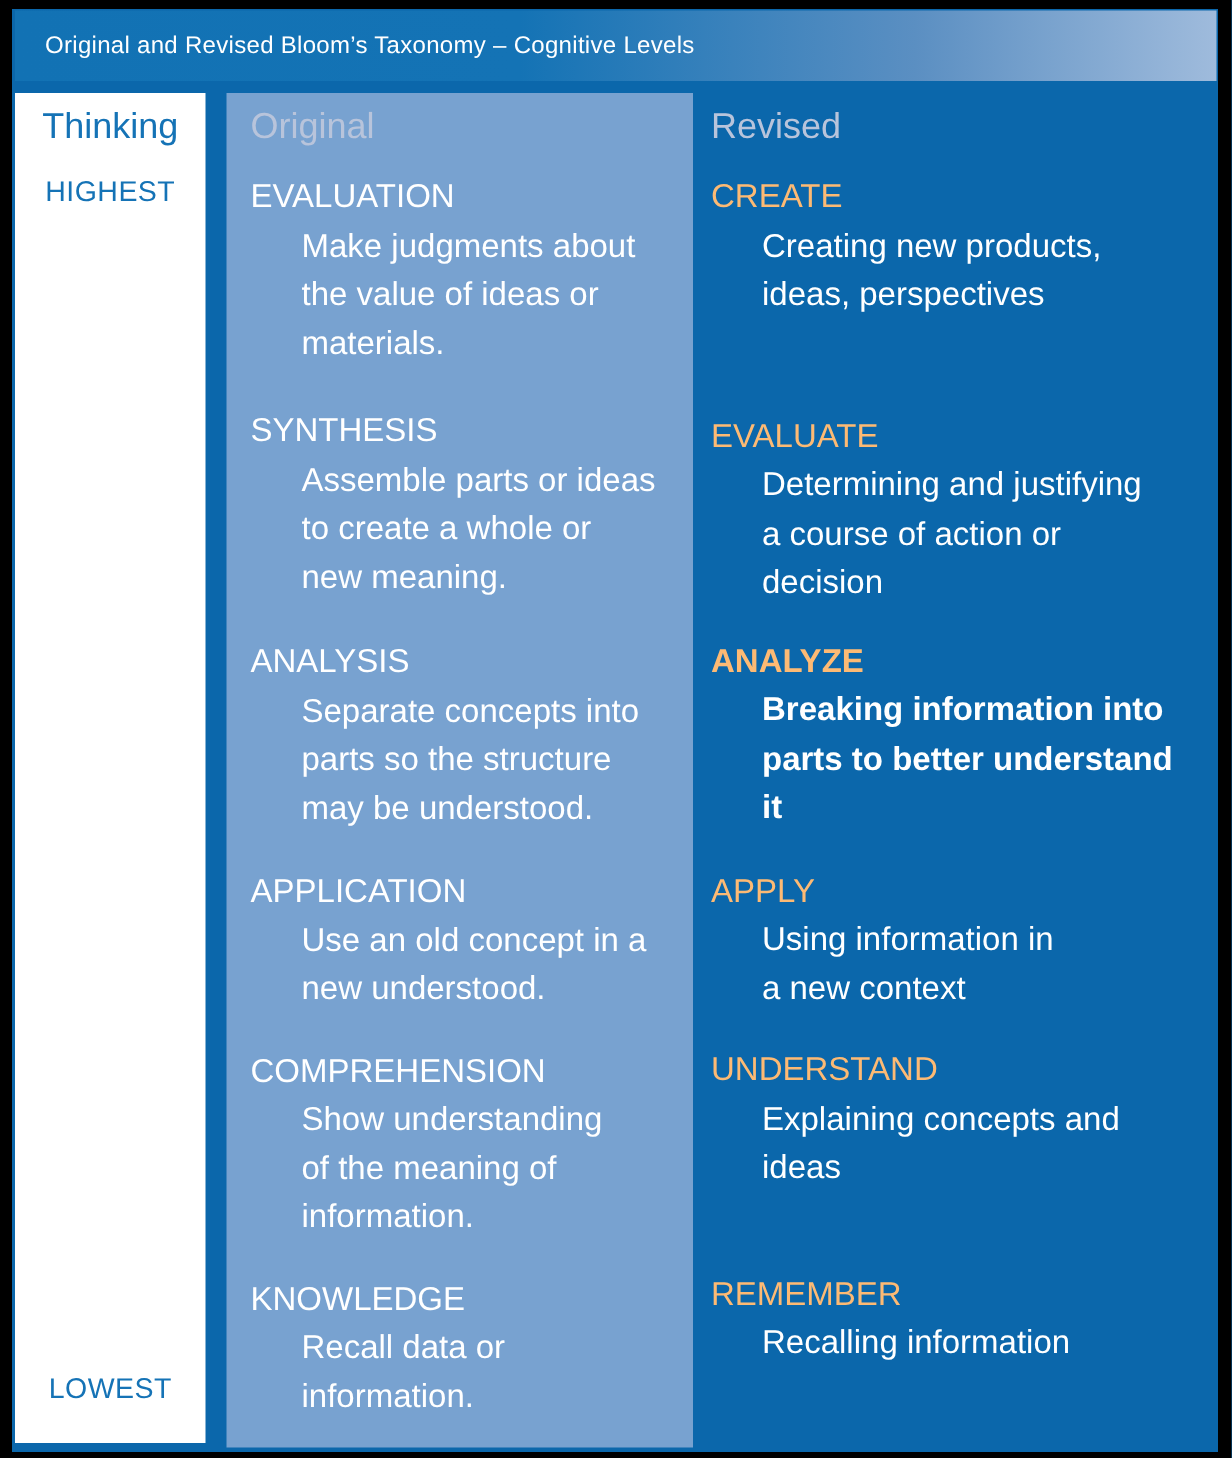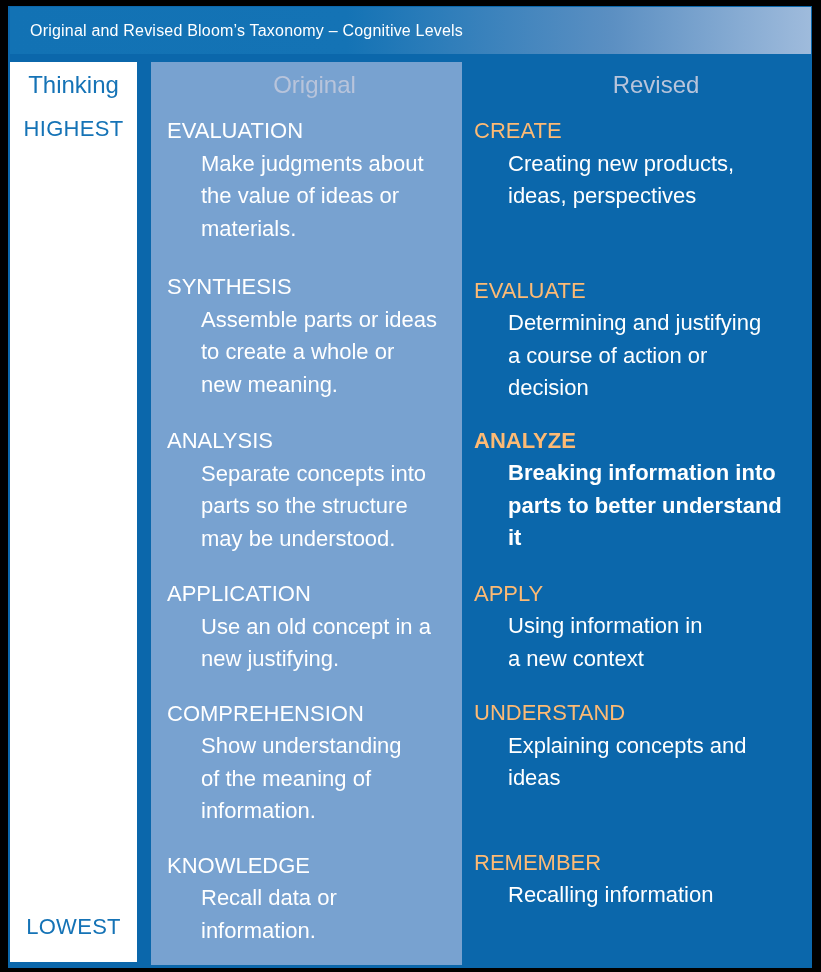--- a/index.html
+++ b/index.html
@@ -45,30 +45,30 @@
   }
   .col-revised {
     left: 451px; width: 379px; height: 906px;
     background: transparent;
     padding: 8px 0 0 15px;
   }
   .col-header {
     font-size: 24px;
     line-height: 30px;
     color: #B8C4DB;
-    text-align: center;
+    text-align: left;
   }
   .col-thinking .col-header {
     color: #1573B6;
     text-align: center;
     padding-top: 8px;
   }
   .hi-lo {
     color: #1573B6;
-    font-size: 22px;
+    font-size: 19px;
     line-height: 26px;
     letter-spacing: 0.3px;
   }
   .hi-lo.top { margin-top: 16px; }
   .hi-lo.bottom {
     position: absolute;
     bottom: 22px; left: 0; right: 0;
   }
   .item {
     font-size: 22px;
@@ -135,21 +135,21 @@
         <div>Separate concepts into</div>
         <div>parts so the structure</div>
         <div>may be understood.</div>
       </div>
     </div>
 
     <div class="item i4">
       <div class="term">APPLICATION</div>
       <div class="desc">
         <div>Use an old concept in a</div>
-        <div>new justifying.</div>
+        <div>new understood.</div>
       </div>
     </div>
 
     <div class="item i5">
       <div class="term">COMPREHENSION</div>
       <div class="desc">
         <div>Show understanding</div>
         <div>of the meaning of</div>
         <div>information.</div>
       </div>

